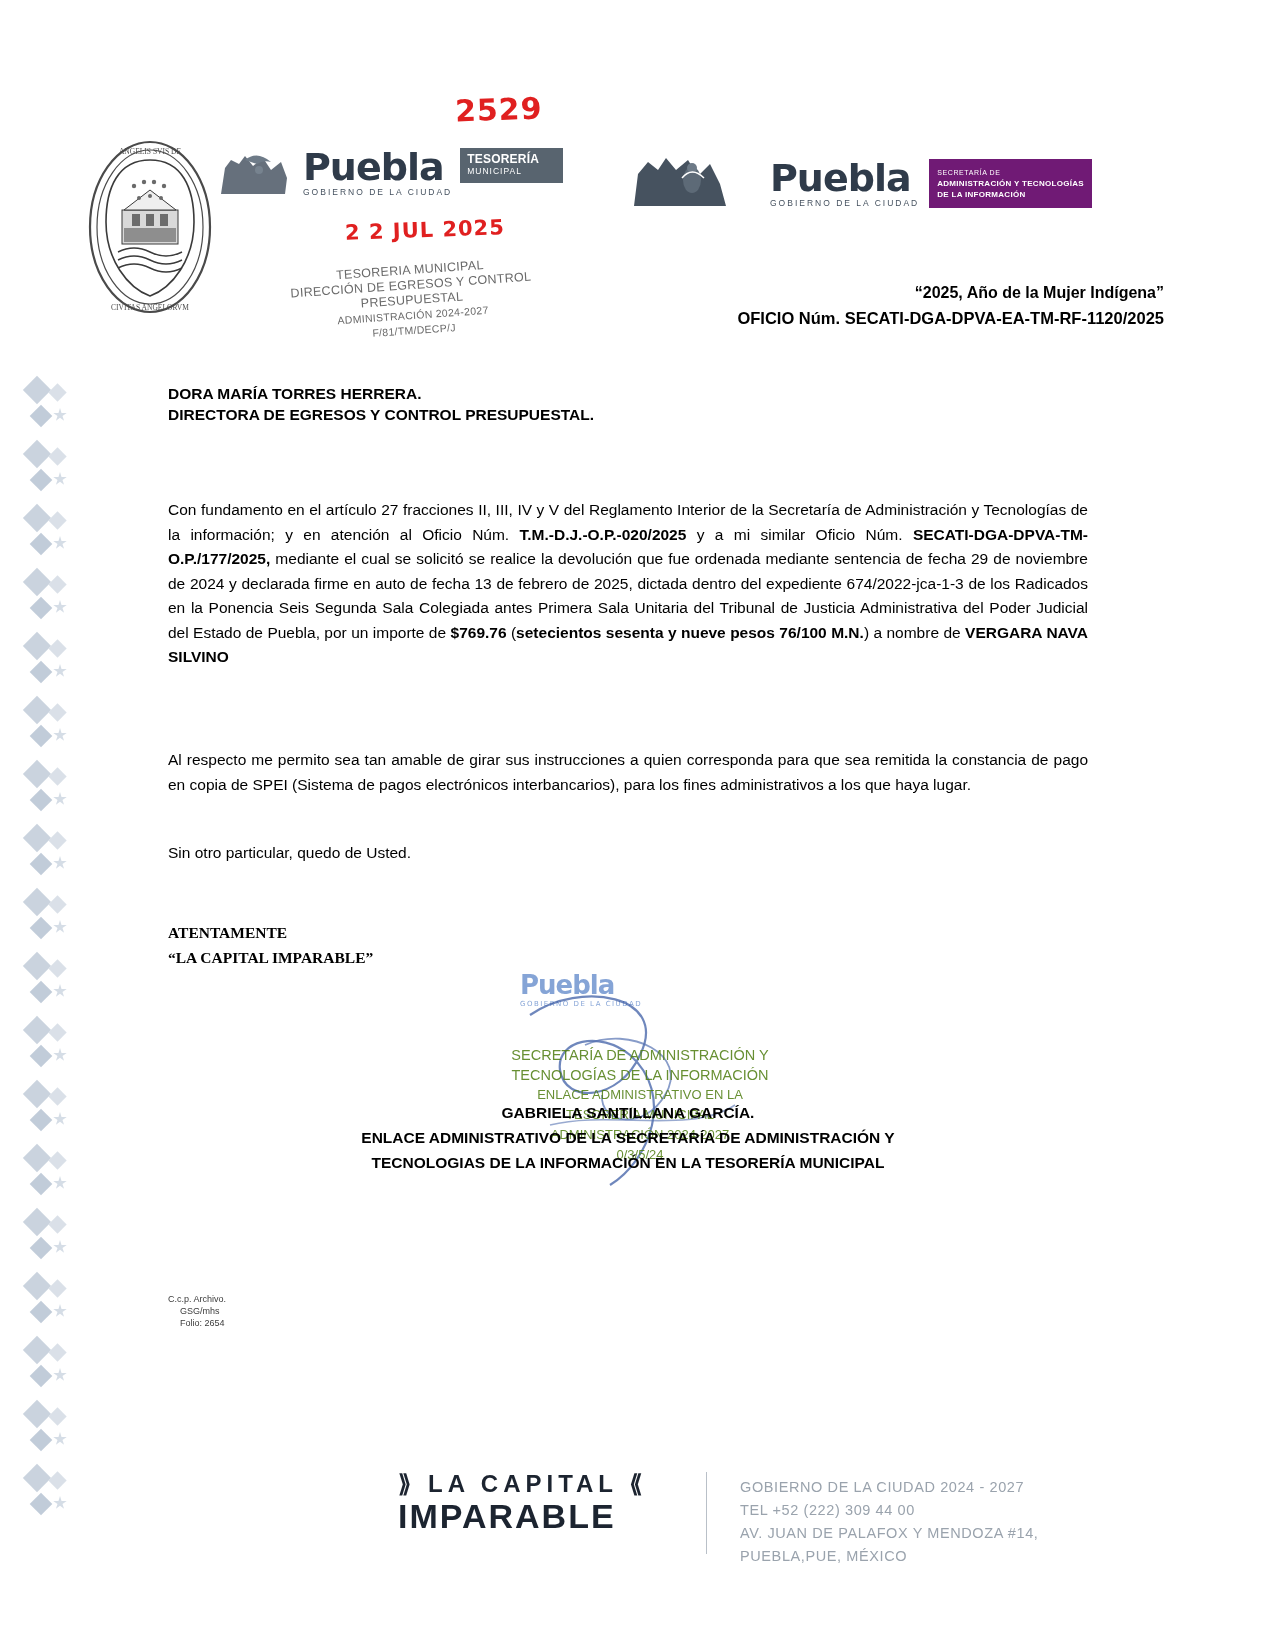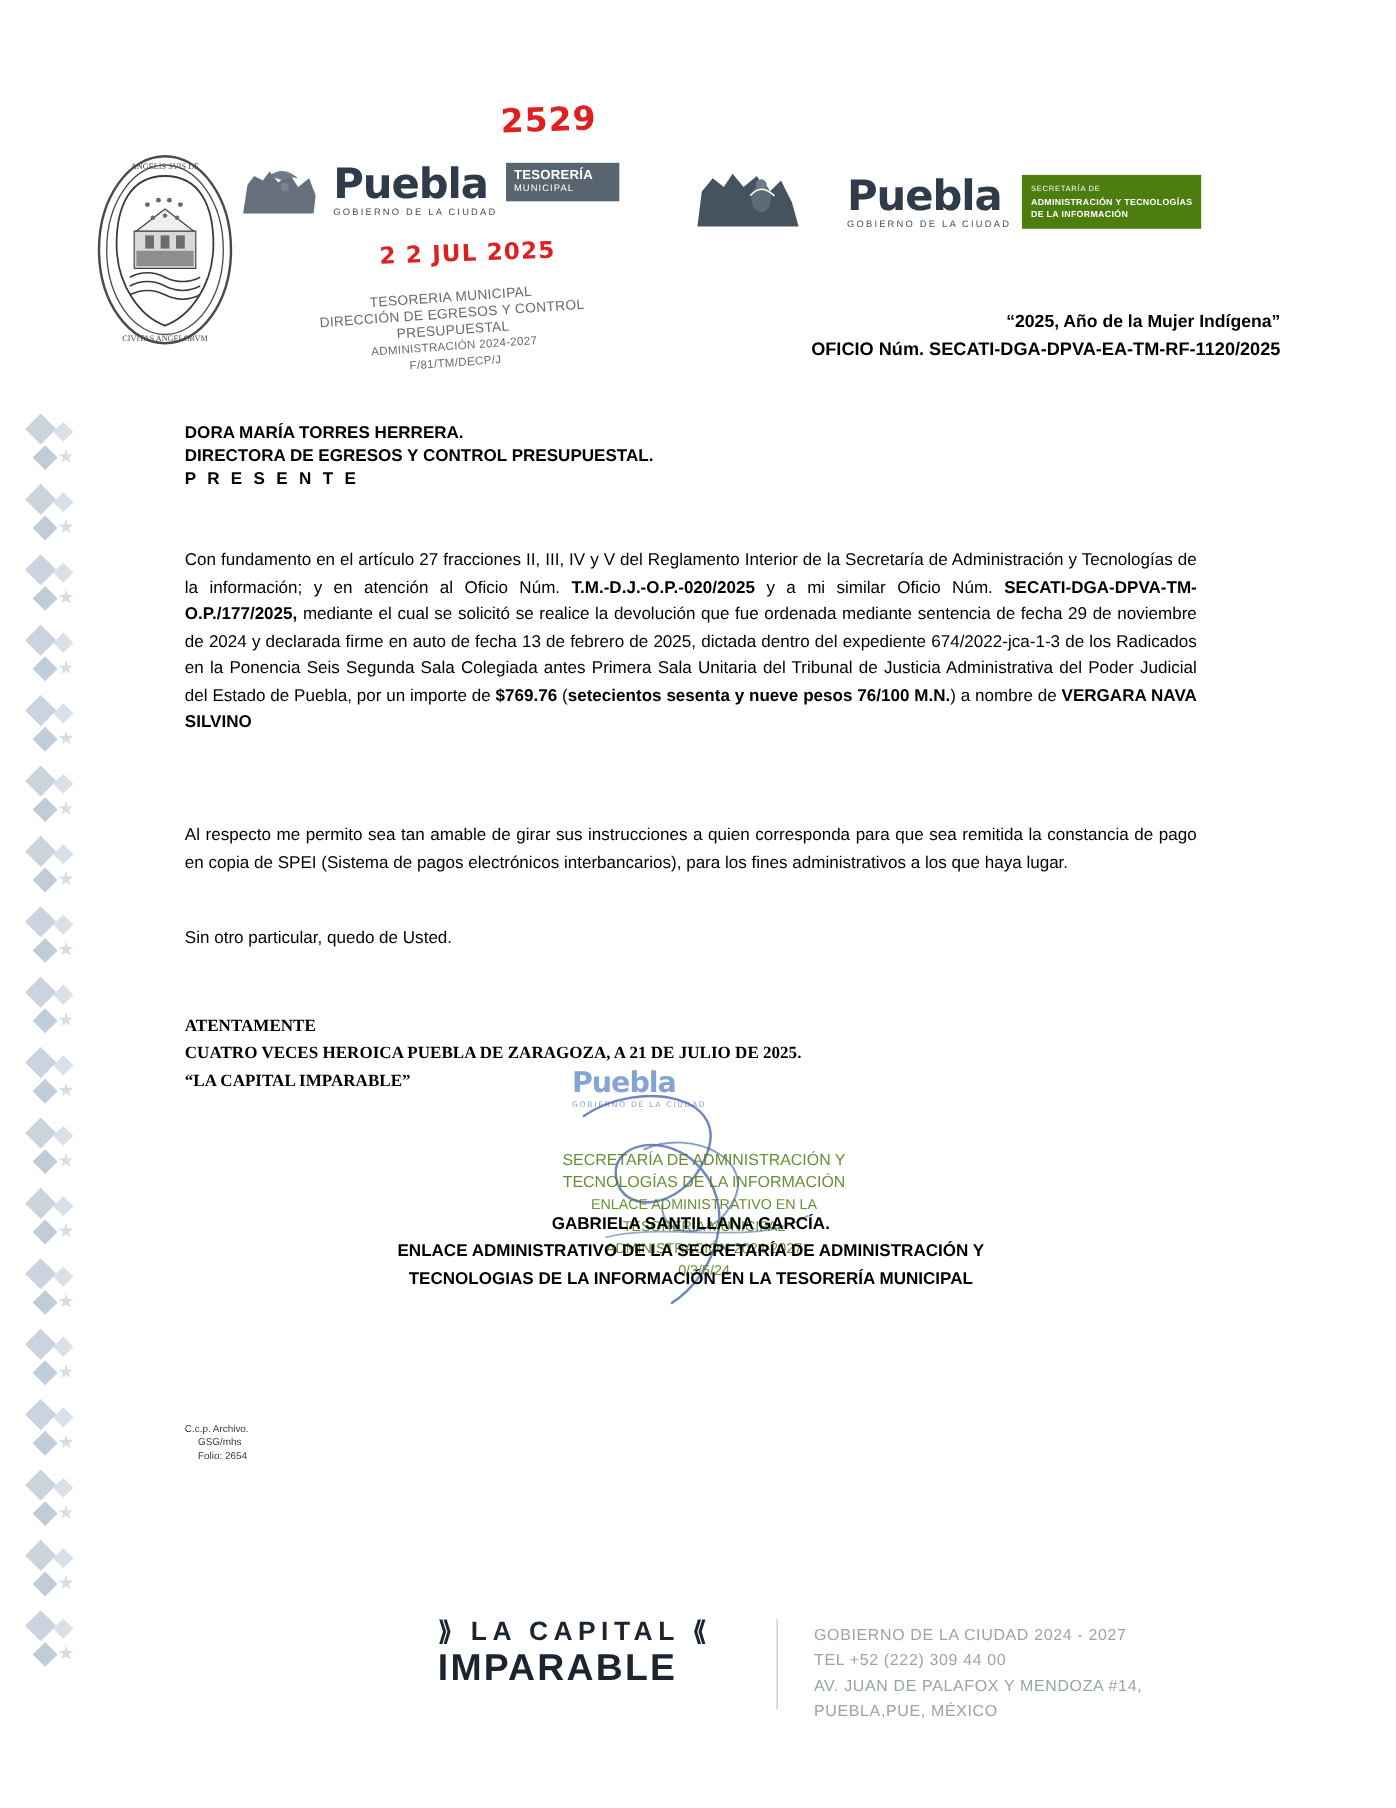--- a/index.html
+++ b/index.html
@@ -136,21 +136,21 @@
 
   
   .logo-secati {
     position: absolute;
     left: 630px;
     top: 150px;
     width: 520px;
     height: 70px;
   }
   .secati-badge {
-    background: #4d7c0f;
+    background: #701a75;
     color: #ffffff;
     font-size: 8px;
     line-height: 11px;
     padding: 8px 8px;
     letter-spacing: 0.3px;
     font-weight: bold;
   }
   .secati-badge .s-small { font-weight: normal; font-size: 7px; letter-spacing: 0.6px;}
 
   .seal-text {
@@ -526,34 +526,32 @@
     <div class="small">ADMINISTRACIÓN 2024-2027</div>
     <div class="small">F/81/TM/DECP/J</div>
   </div>
 
   <div class="year-slogan">“2025, Año de la Mujer Indígena”</div>
   <div class="oficio-num">OFICIO Núm. SECATI-DGA-DPVA-EA-TM-RF-1120/2025</div>
 
   <div class="recipient">
     <div>DORA MARÍA TORRES HERRERA.</div>
     <div>DIRECTORA DE EGRESOS Y CONTROL PRESUPUESTAL.</div>
-    <div class="presente">P R E S E N T E</div>
   </div>
 
   <div class="para p1">
     <span>Con fundamento en el artículo 27 fracciones II, III, IV y V del Reglamento Interior de la Secretaría de Administración y Tecnologías de la información; y en atención al Oficio Núm. </span><b>T.M.-D.J.-O.P.-020/2025</b><span> y a mi similar Oficio Núm. </span><b>SECATI-DGA-DPVA-TM-O.P./177/2025,</b><span> mediante el cual se solicitó se realice la devolución  que fue ordenada mediante sentencia de fecha 29 de noviembre de 2024 y declarada firme en auto de fecha 13 de febrero de 2025, dictada dentro del expediente 674/2022-jca-1-3  de los Radicados en la Ponencia Seis Segunda Sala Colegiada antes Primera Sala Unitaria del Tribunal de Justicia Administrativa del Poder Judicial del Estado de Puebla, por un importe de </span><b>$769.76</b><span> (</span><b>setecientos sesenta y nueve pesos 76/100 M.N.</b><span>) a nombre de </span><b>VERGARA NAVA SILVINO</b>
   </div>
 
   <div class="para p2">Al respecto me permito sea tan amable de girar sus instrucciones a quien corresponda para que sea remitida la constancia de pago en copia de SPEI (Sistema de pagos electrónicos interbancarios), para los fines administrativos a los que haya lugar.</div>
 
   <div class="para p3">Sin otro particular, quedo de Usted.</div>
 
   <div class="closing">
     <div>ATENTAMENTE</div>
-    <div>CUATRO VECES HEROICA PUEBLA DE ZARAGOZA, A 21 DE JULIO DE 2025.</div>
     <div>“LA CAPITAL IMPARABLE”</div>
   </div>
 
   <div class="sig-stamp">
     <div class="sig-logo">
       <span>Puebla</span>
       <div class="sl-sub">GOBIERNO DE LA CIUDAD</div>
     </div>
     <svg class="sig-swirl" viewBox="0 0 330 210">
       <path d="M40 30 C90 -5 180 10 150 70 C130 115 75 120 70 85 C66 55 110 45 140 70 C185 110 160 175 120 200" fill="none" stroke="#2b4f9e" stroke-width="2.2" opacity=".85"></path>

